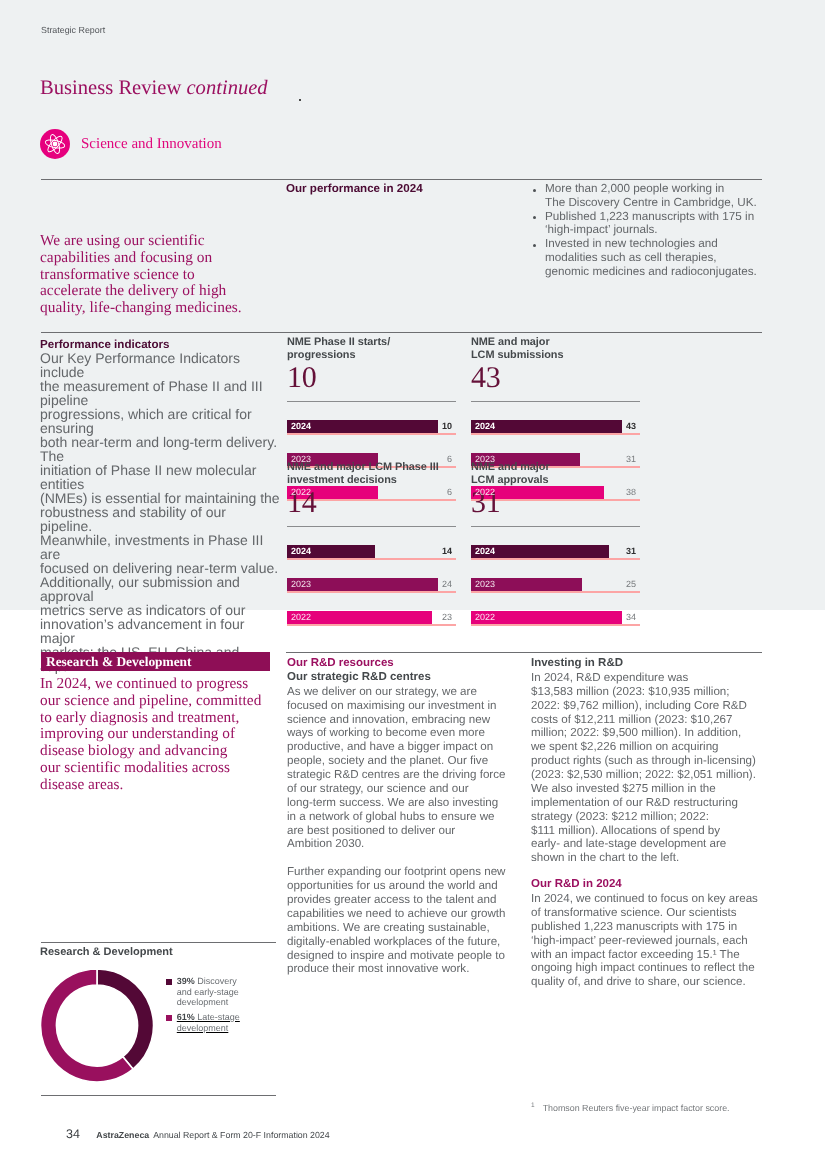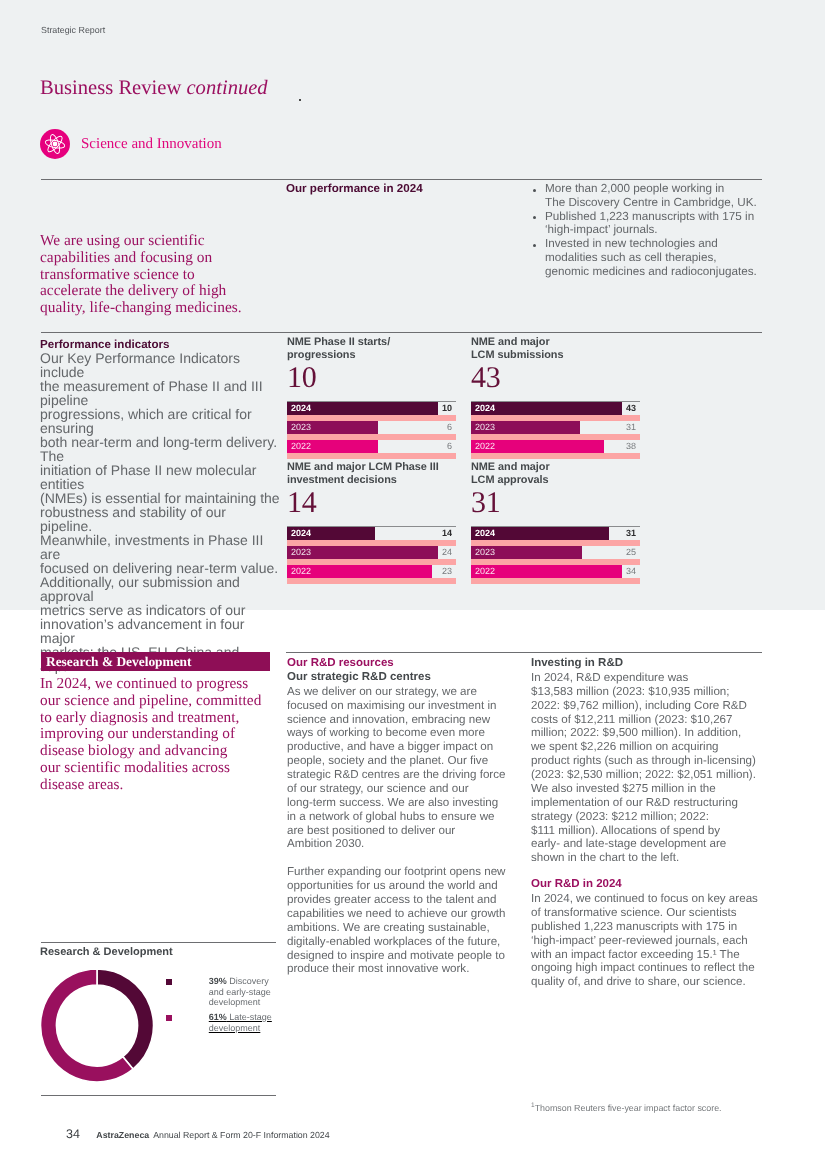--- a/index.html
+++ b/index.html
@@ -41,21 +41,21 @@
 
   .kpi{position:absolute;width:169px;}
   .k1{left:287px;top:336px;}
   .k2{left:471px;top:336px;}
   .k3{left:287px;top:461px;}
   .k4{left:471px;top:461px;}
   .kpi .kt{font-size:10.9px;font-weight:bold;line-height:12.7px;color:#44484b;letter-spacing:-.05px;}
   .kpi .kv{font-family:"Liberation Serif",serif;font-size:30px;color:#651139;line-height:29px;
     margin-top:2px;letter-spacing:-.3px;}
   .kpi .rows{margin-top:9px;border-top:1px solid #8a8c8e;}
-  .kpi .row{position:relative;height:12.9px;line-height:12.9px;border-bottom:6px solid #fca5a5;}
+  .kpi .row{position:relative;height:12.9px;line-height:12.9px;border-bottom:2px solid #fca5a5;margin-top:18px;}
   .kpi .fill{position:absolute;left:0;top:0;bottom:0;}
   .kpi .yr{position:absolute;left:4px;top:0;font-size:9px;color:rgba(255,255,255,.88);z-index:2;}
   .kpi .num{position:absolute;right:4px;top:0;font-size:9px;color:#76797c;z-index:2;}
   .kpi .row.first .yr{font-weight:bold;color:#ffffff;}
   .kpi .row.first .num{font-weight:bold;color:#2d2d2f;}
 
   .rdbadge{position:absolute;left:41px;top:652px;width:229px;height:19px;line-height:19.6px;
     background:#8e0e56;color:#ffffff;font-family:"Liberation Serif",serif;font-size:13.4px;
     font-weight:bold;padding-left:5px;box-sizing:border-box;}
   .rdlede{position:absolute;left:40px;top:676px;width:240px;font-family:"Liberation Serif",serif;
@@ -69,29 +69,29 @@
   .h-mag{font-size:11.5px;font-weight:bold;color:#9b1060;line-height:13.88px;}
   .h-dark{font-size:11.5px;font-weight:bold;color:#44484b;line-height:13.88px;}
   .sp{margin-top:13px;}
 
   .r4{left:41px;top:942px;width:235px;}
   .r5{left:41px;top:1095px;width:235px;}
   .donuthead{position:absolute;left:40px;top:946px;font-size:11px;font-weight:bold;color:#44484b;}
   .donutwrap{position:absolute;left:40px;top:969px;width:240px;height:118px;}
   .donutsvg{position:absolute;left:0;top:0;}
   .legend{position:absolute;left:126px;top:7px;width:114px;}
-  .lg{display:flex;align-items:flex-start;margin-bottom:0;gap:32px;}
+  .lg{display:flex;align-items:flex-start;margin-bottom:0;}
   .lg+.lg{margin-top:4.2px;text-decoration:underline;}
   .lg .sw{width:5.6px;height:6.4px;margin-top:2.8px;margin-right:5.2px;flex:0 0 auto;}
   .lg .lgt{font-size:9px;line-height:10.6px;color:#6a6e72;width:72px;}
   .lg .lgt b{color:#44484b;font-weight:bold;}
 
   .fnote{position:absolute;left:531px;top:1102px;font-size:8.9px;color:#76797c;white-space:nowrap;}
   .fnote .fnmark{font-size:6.5px;vertical-align:super;}
-  .fnote .fntxt{}
+  .fnote .fntxt{margin-left:8px;}
 
   .footer{position:absolute;left:40px;top:1127px;font-size:8.8px;color:#44484b;white-space:nowrap;margin-left:26px;}
   .footer .fpage{font-size:12.5px;font-weight:normal;color:#3a3d40;}
   .footer .fbrand{font-weight:bold;margin-left:14px;font-size:8.8px;}
   .footer .ftext{margin-left:1.5px;}
 </style>
 </head>
 <body>
 
 <div class="page">

